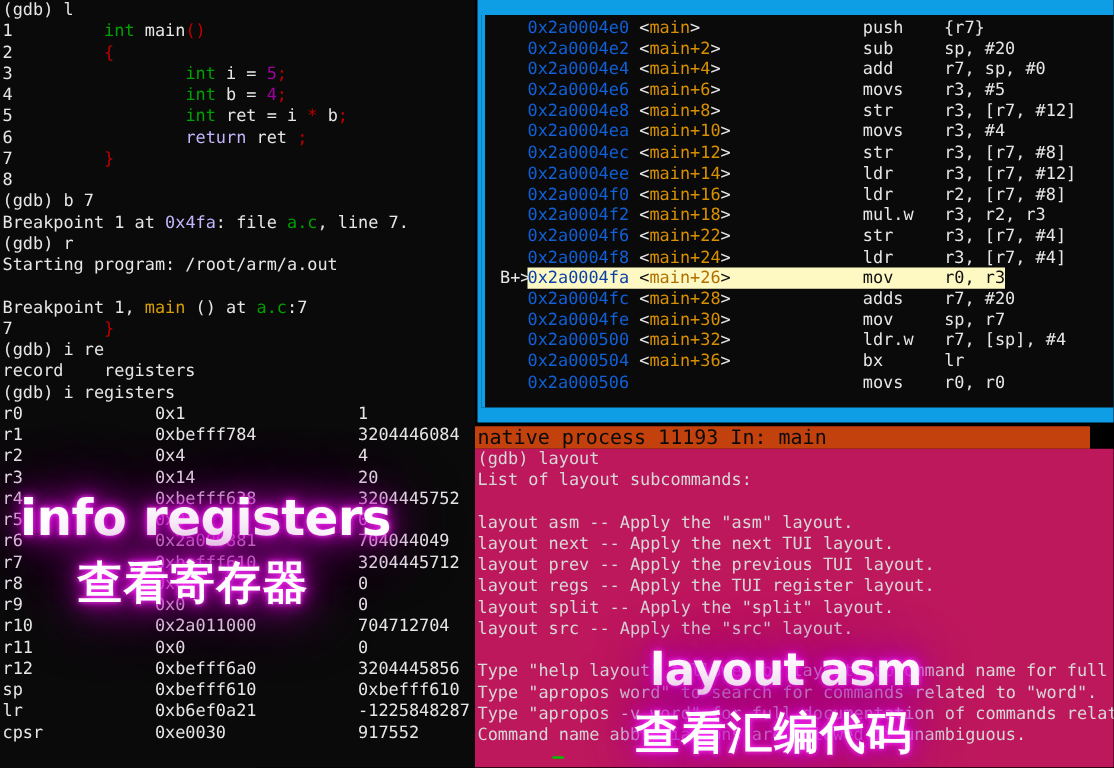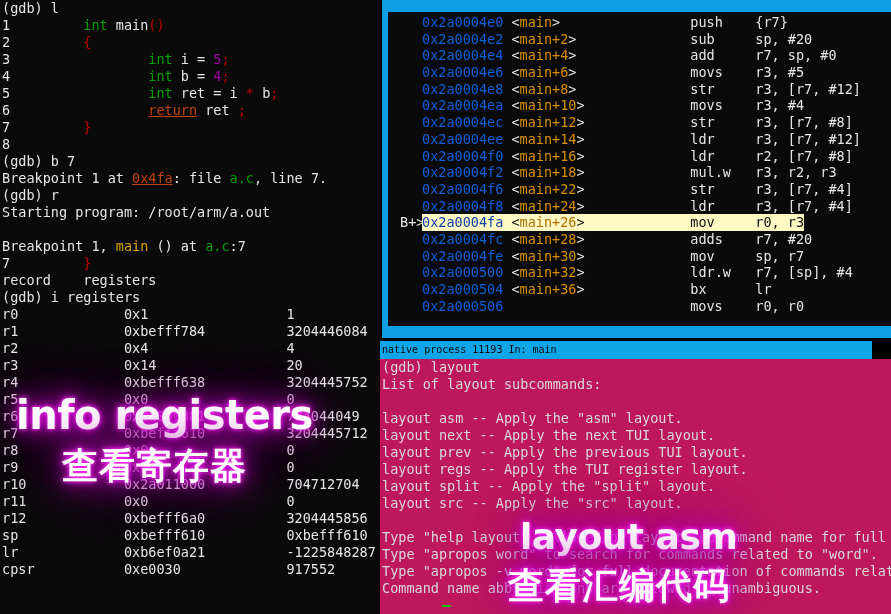--- a/index.html
+++ b/index.html
@@ -28,21 +28,21 @@
     height: 17px;
     line-height: 17px;
     font-size: 13.5px;
     white-space: pre;
     color: #d8d8d8;
     letter-spacing: 0px;
     padding-left: 2px;
   }
   .c-green   { color: #00a000; }
   .c-red     { color: #c00000; }
-  .c-blue    { color: #c2410c; text-decoration: underline; }
+  .c-blue    { color: #c4b5fd; }
   .c-magenta { color: #a000a0; }
   .c-white   { color: #e6e6e6; text-align: center; }
   .c-yellow  { color: #d8a000; }
 
   
   #right-pane {
     position: absolute;
     left: 380px; top: 0;
     width: 511px;
     height: 614px;
@@ -105,23 +105,23 @@
   .asm-line.current .asm-sym-brk { color: #101010; }
   .asm-line.current .asm-mn,
   .asm-line.current .asm-ops { color: #101010; }
 
   
   #asm-status {
     position: absolute;
     left: 0px; top: 341px;
     width: 492px;
     height: 18px;
-    background: #0ea5e9;
+    background: #c2410c;
     color: #0a0a0a;
-    font-size: 10px;
+    font-size: 16px;
     line-height: 18px;
     white-space: pre;
     padding-left: 2px;
     box-sizing: border-box;
   }
 
   
   #cmd-output {
     position: absolute;
     left: 0px; top: 359px;
@@ -181,20 +181,21 @@
       <div class="term-line"><span class="c-white">6                 </span><span class="c-blue">return</span><span class="c-white"> ret </span><span class="c-red">;</span></div>
       <div class="term-line"><span class="c-white">7         </span><span class="c-red">}</span></div>
       <div class="term-line"><span class="c-white">8</span></div>
       <div class="term-line"><span class="c-white">(gdb) b 7</span></div>
       <div class="term-line"><span class="c-white">Breakpoint 1 at </span><span class="c-blue">0x4fa</span><span class="c-white">: file </span><span class="c-green">a.c</span><span class="c-white">, line 7.</span></div>
       <div class="term-line"><span class="c-white">(gdb) r</span></div>
       <div class="term-line"><span class="c-white">Starting program: /root/arm/a.out</span></div>
       <div class="term-line"><span class="c-white"></span></div>
       <div class="term-line"><span class="c-white">Breakpoint 1, </span><span class="c-yellow">main</span><span class="c-white"> () at </span><span class="c-green">a.c</span><span class="c-white">:7</span></div>
       <div class="term-line"><span class="c-white">7         </span><span class="c-red">}</span></div>
+      <div class="term-line"><span class="c-white">(gdb) i re</span></div>
       <div class="term-line"><span class="c-white">record    registers</span></div>
       <div class="term-line"><span class="c-white">(gdb) i registers</span></div>
       <div class="term-line"><span class="c-white">r0             0x1                 1</span></div>
       <div class="term-line"><span class="c-white">r1             0xbefff784          3204446084</span></div>
       <div class="term-line"><span class="c-white">r2             0x4                 4</span></div>
       <div class="term-line"><span class="c-white">r3             0x14                20</span></div>
       <div class="term-line"><span class="c-white">r4             0xbefff638          3204445752</span></div>
       <div class="term-line"><span class="c-white">r5             0x0                 0</span></div>
       <div class="term-line"><span class="c-white">r6             0x2a000881          704044049</span></div>
       <div class="term-line"><span class="c-white">r7             0xbefff610          3204445712</span></div>

